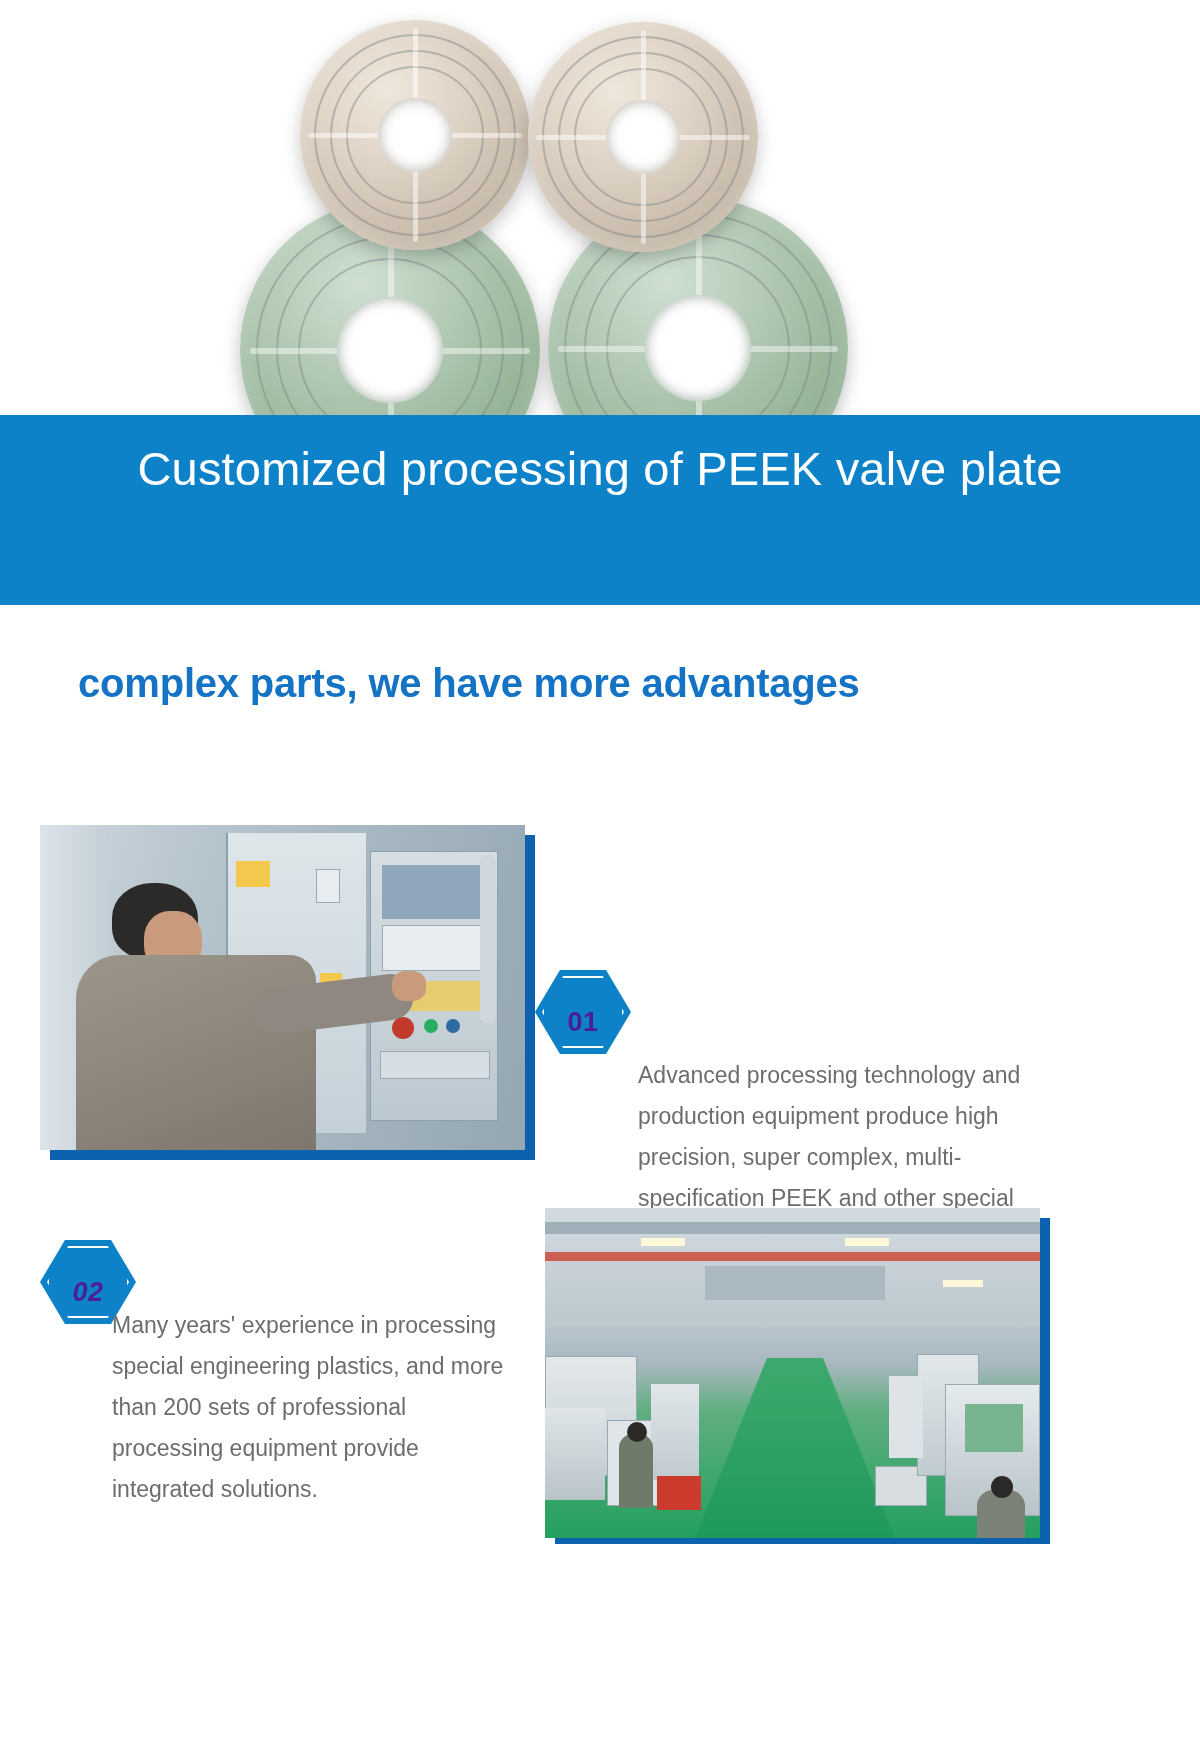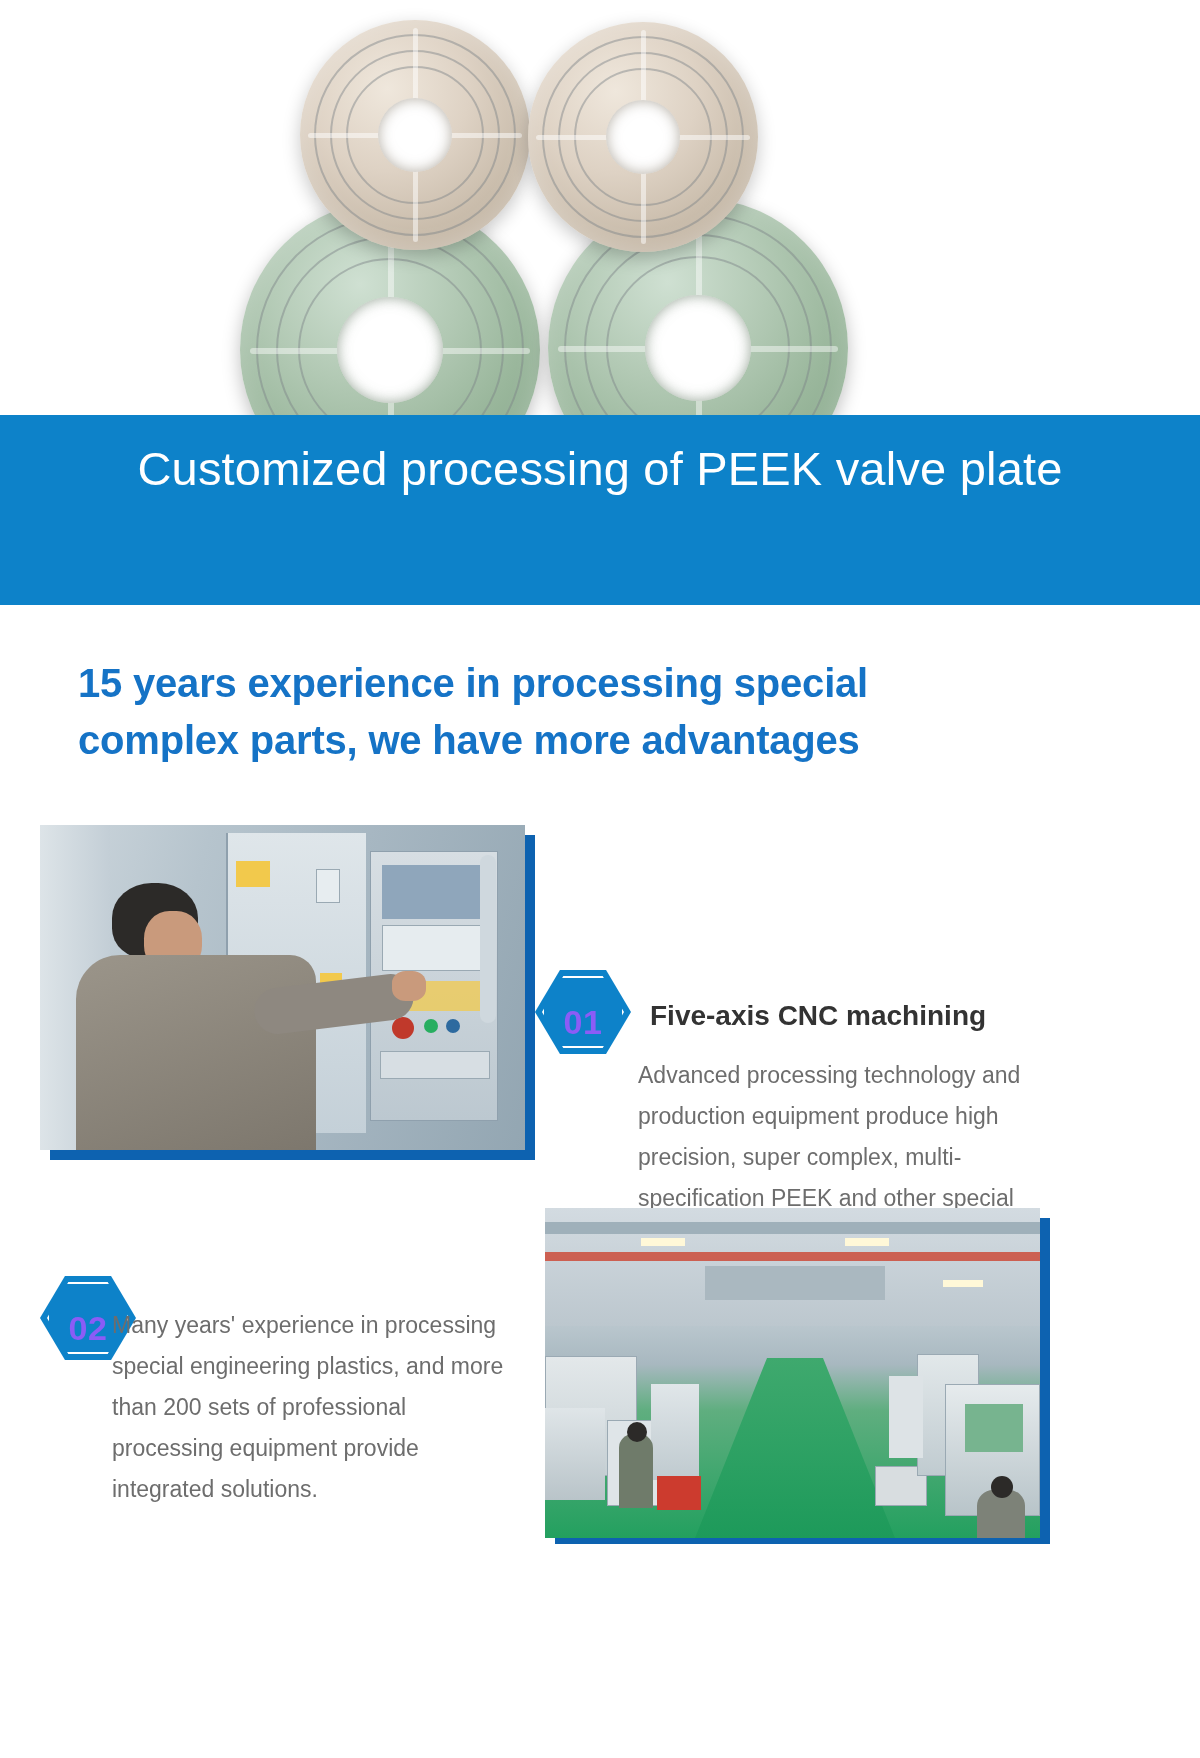--- a/index.html
+++ b/index.html
@@ -69,31 +69,31 @@
      filter:drop-shadow(5px 5px 6px rgba(0,0,0,.22));
   }
   .hex-badge .hx-inner {
      position:absolute; left:7px; top:6px; right:7px; bottom:6px;
      border:2px solid #ffffff;
      clip-path:polygon(26% 0%, 74% 0%, 100% 50%, 74% 100%, 26% 100%, 0% 50%);
      background:transparent;
   }
   .hex-badge .hx-num {
      position:absolute; inset:0; display:flex; align-items:center; justify-content:center;
-     color:#8b5cf6; font-size:34px; font-weight:bold; letter-spacing:.5px;margin-top:21px;
+     color:#4c1d95; font-size:27px; font-weight:bold; letter-spacing:.5px;margin-top:21px;
   }
 
   .feat-title { position:absolute; color:#333333; font-size:28px; font-weight:bold; white-space:nowrap; }
   .feat-body  { position:absolute; color:#6d6d6d; font-size:23px; line-height:1.78; }
 
   #badge1 { left:535px; top:970px; }
   #title1 { left:650px; top:1000px; }
   #body1  { left:638px; top:1055px; width:425px; }
 
-  #badge2 { left:40px; top:1276px; }
+  #badge2 { left:40px; top:1240px;font-style:italic; }
   #title2 { left:152px; top:1255px; }
   #body2  { left:112px; top:1305px; width:410px; }
 
   
   .d { position:absolute; }
 </style>
 </head>
 <body>
 
 <div class="page">
@@ -143,21 +143,20 @@
       </div>
       <div class="hole" style="left:78px; top:78px; width:74px; height:74px;"></div>
     </div>
   </div>
 
   <div class="title-banner">
     <div class="bt-main">Customized processing of PEEK valve plate</div>
   </div>
 
   <div class="section-heading">
-    <div>15 years experience in processing special</div>
     <div>complex parts, we have more advantages</div>
   </div>
 
   <div class="photo-frame" id="photo1">
     <div class="shadowbar"></div>
     <div class="pic">
 
       <div class="d" style="left:0;top:0;width:485px;height:325px;background:linear-gradient(105deg,#cfd8de 0%,#b6c4cd 30%,#a7b7c2 58%,#93a6b2 100%);"></div>
       <div class="d" style="left:0;top:0;width:70px;height:325px;background:linear-gradient(90deg,#dde4e8,#c3ced6);"></div>
       <div class="d" style="left:186px;top:8px;width:140px;height:300px;background:linear-gradient(180deg,#dfe6ea,#c4d0d8);border-left:2px solid #8fa0ad;"></div>
@@ -182,21 +181,20 @@
       <div class="d" style="left:352px;top:146px;width:34px;height:30px;border-radius:40%;background:#c99a7c;"></div>
       <div class="d" style="left:440px;top:30px;width:16px;height:168px;border-radius:8px;background:#cfd8de;"></div>
     </div>
   </div>
 
   <div class="hex-badge" id="badge1">
     <div class="hx"></div>
     <div class="hx-inner"></div>
     <div class="hx-num">01</div>
   </div>
-  <div class="feat-title" id="title1">Five-axis CNC machining</div>
   <div class="feat-body" id="body1">Advanced processing technology and production equipment produce high precision, super complex, multi-specification PEEK and other special plastic parts.</div>
 
   <div class="photo-frame" id="photo2">
     <div class="shadowbar"></div>
     <div class="pic">
 
       <div class="d" style="left:0;top:0;width:495px;height:118px;background:linear-gradient(180deg,#d3dbe1,#bcc7ce);"></div>
       <div class="d" style="left:0;top:14px;width:495px;height:12px;background:#9fb0ba;"></div>
       <div class="d" style="left:0;top:44px;width:495px;height:9px;background:#cc4b3a;opacity:.85;"></div>
       <div class="d" style="left:160px;top:58px;width:180px;height:34px;background:#aab8c0;"></div>

